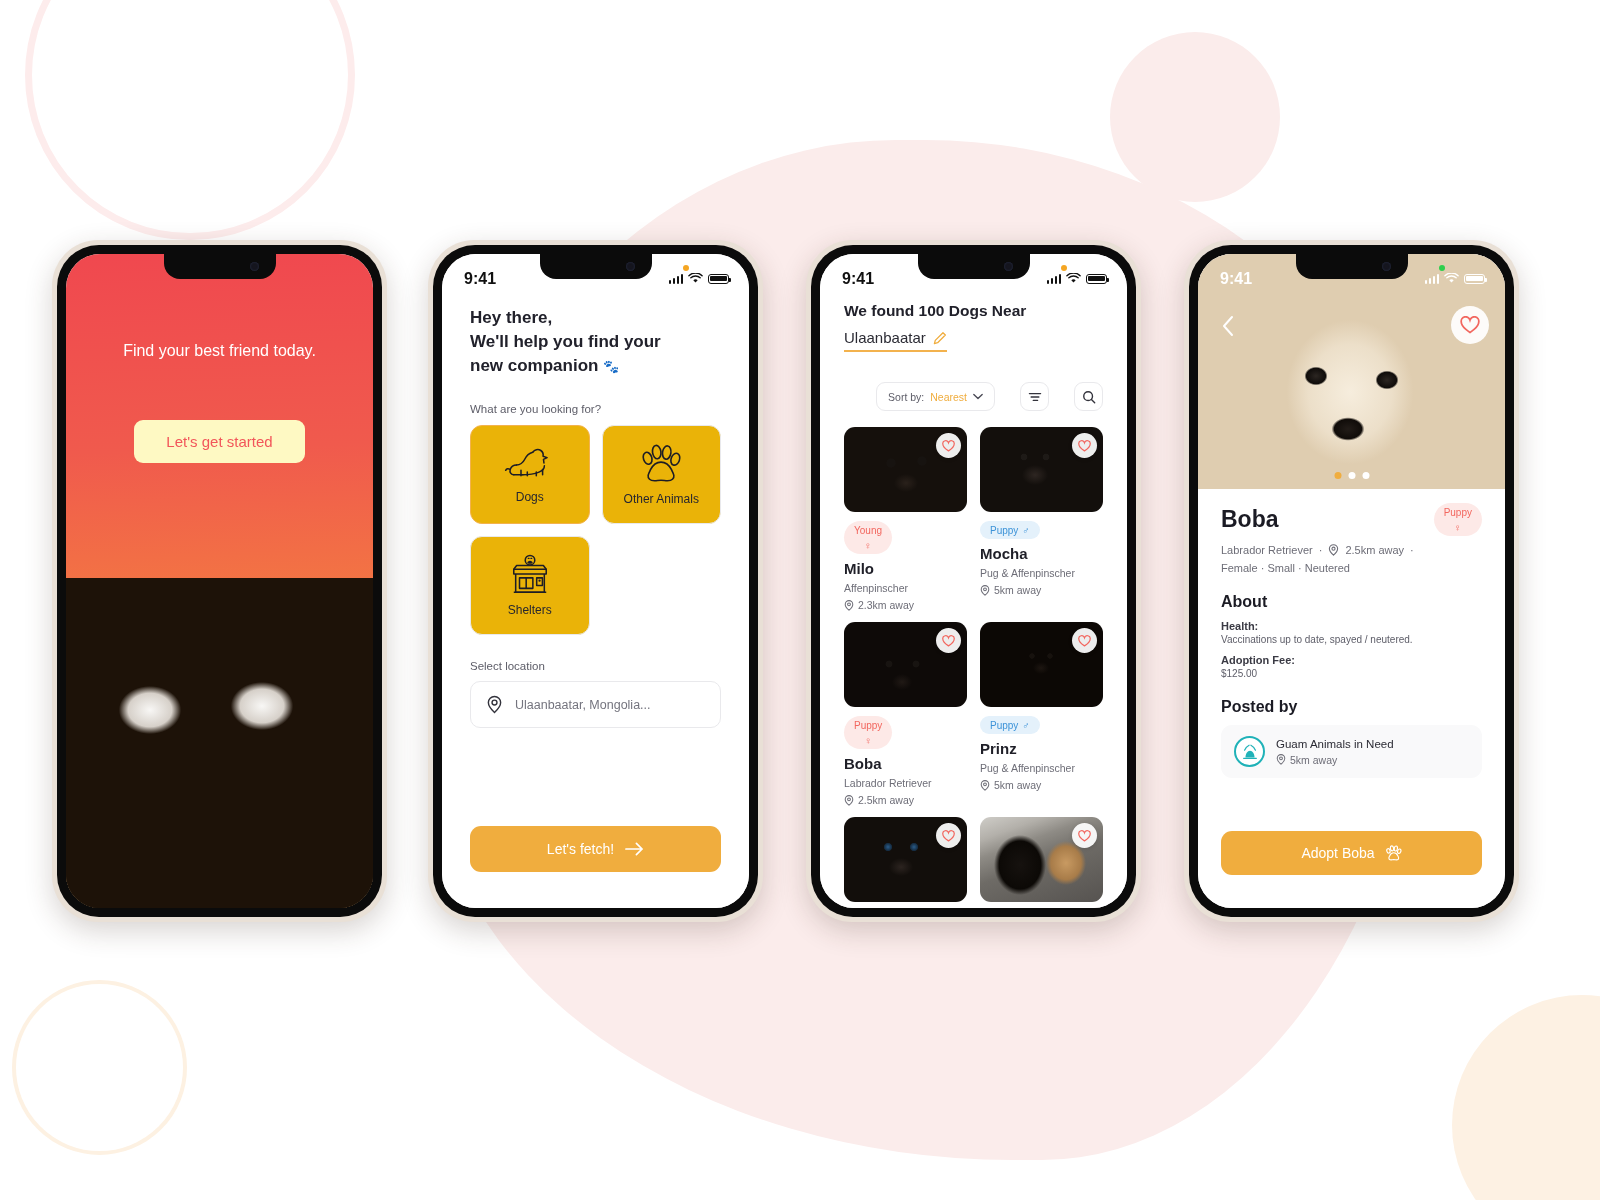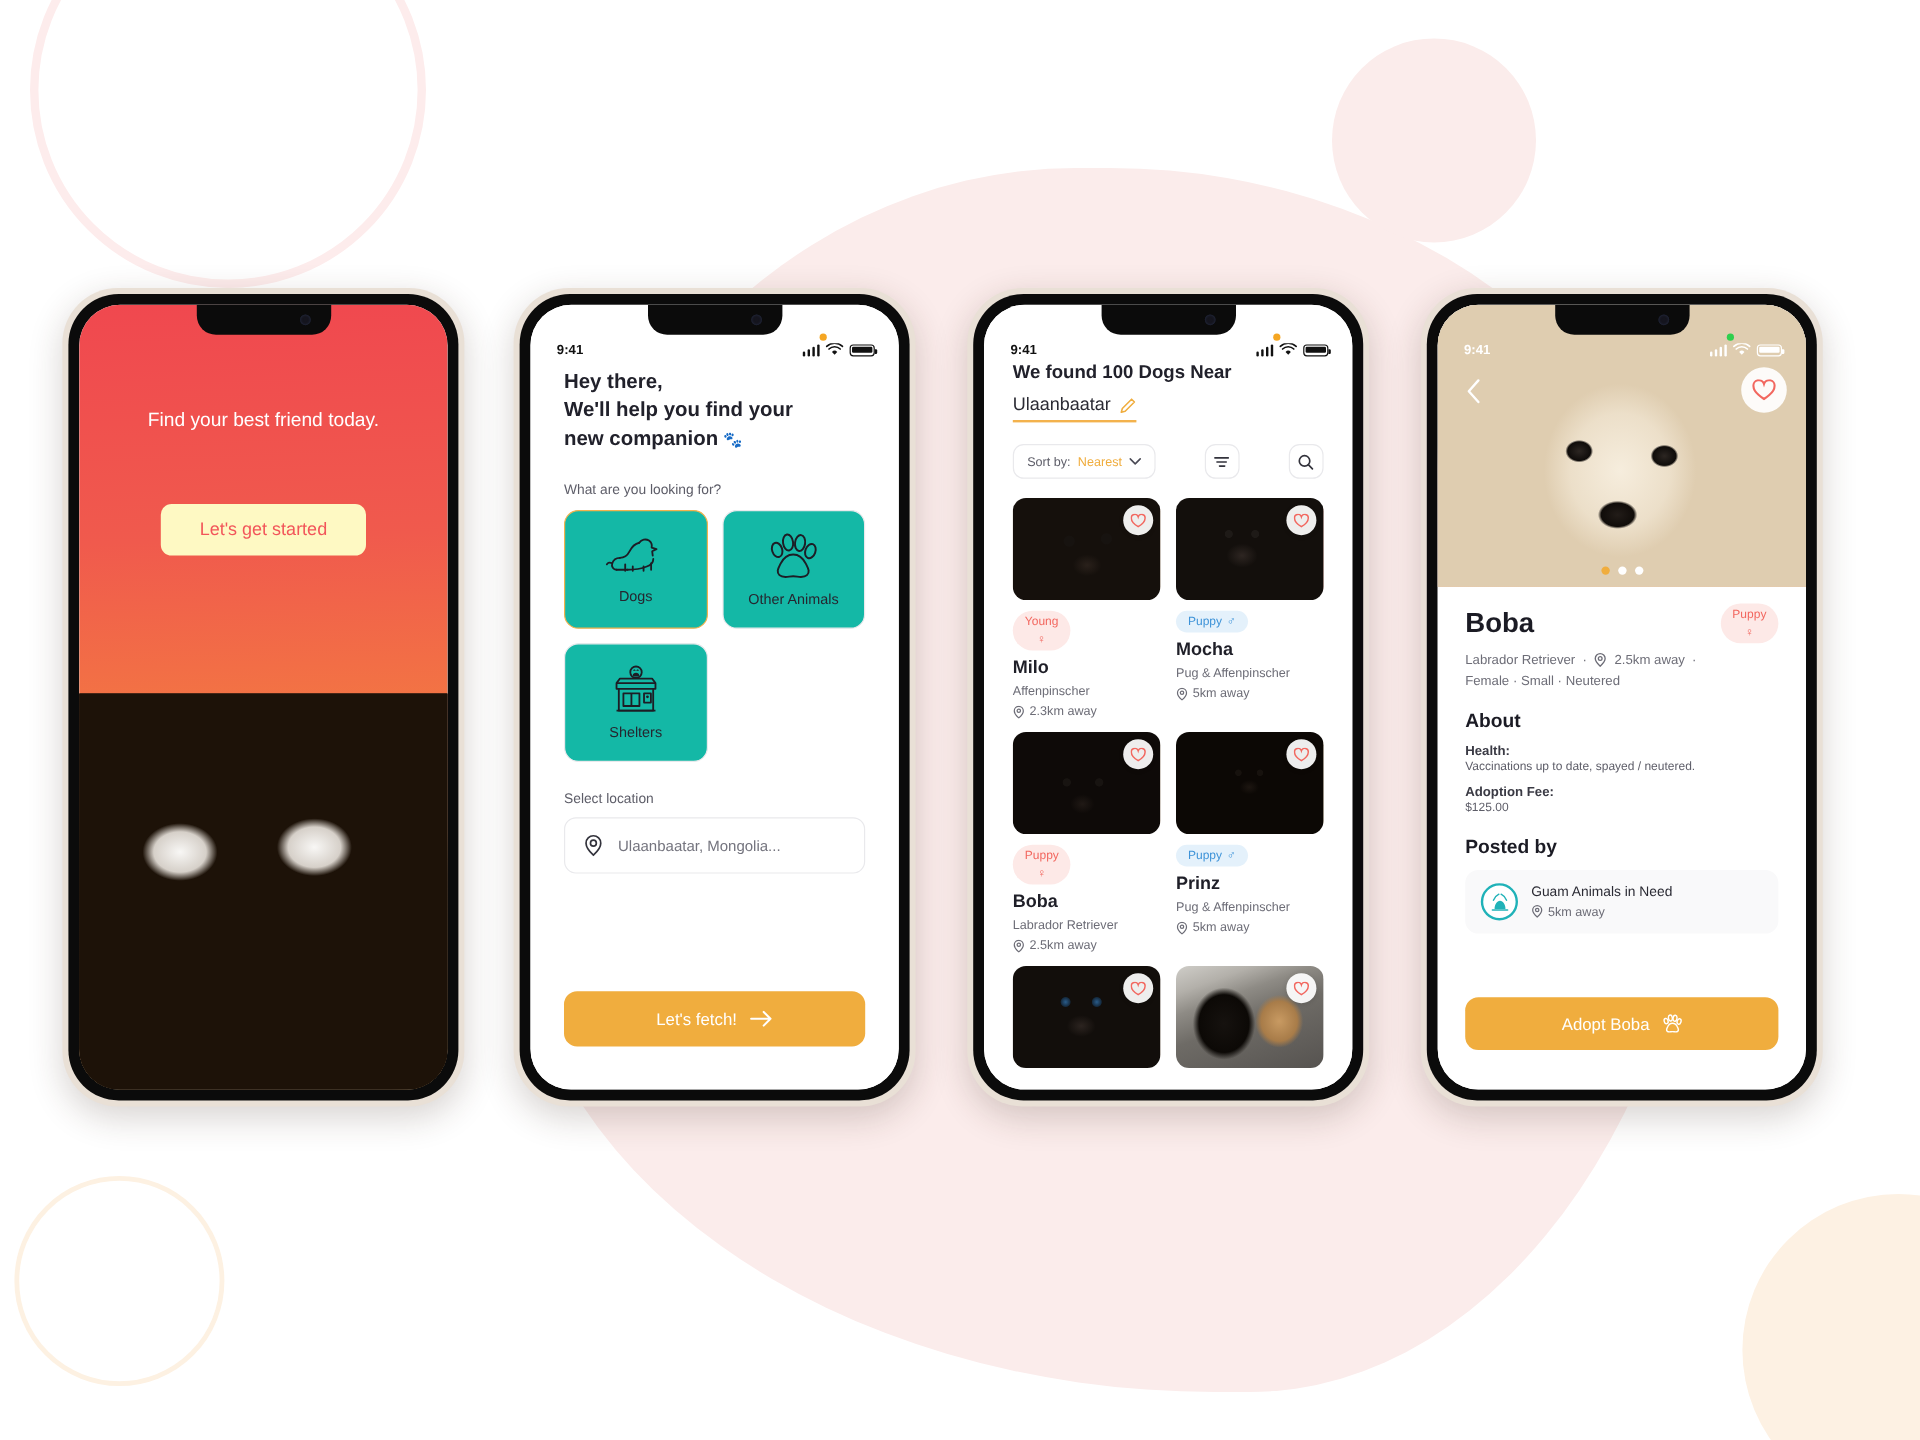--- a/index.html
+++ b/index.html
@@ -58,24 +58,24 @@
   }
 
   
   #p1{left:52px;top:240px;width:335px;height:682px;}
   #p2{left:428px;top:240px;width:335px;height:682px;}
   #p3{left:806px;top:240px;width:335px;height:682px;}
   #p4{left:1184px;top:240px;width:335px;height:682px;}
 
   
   .statusbar{
-    position:absolute;top:17px;left:0;right:0;height:32px;
+    position:absolute;top:4px;left:0;right:0;height:32px;
     display:flex;align-items:center;justify-content:space-between;
     padding:9px 20px 0 22px;z-index:30;
-    font-size:11px;font-weight:bold;color:#111;
+    font-size:16px;font-weight:bold;color:#111;
   }
   .statusbar.light{color:#fff;}
   .sb-right{display:flex;align-items:center;gap:5px;position:relative;}
   .sb-dot{position:absolute;right:40px;top:-8px;width:6px;height:6px;border-radius:50%;}
   .sb-dot.orange{background:#f5a623;}
   .sb-dot.green{background:#2fcf4d;}
   .bars{display:flex;align-items:flex-end;gap:1.5px;height:10px;}
   .bars i{display:block;width:2.5px;background:currentColor;border-radius:1px;}
   .bars i:nth-child(1){height:3.5px}.bars i:nth-child(2){height:5.5px}
   .bars i:nth-child(3){height:7.5px}.bars i:nth-child(4){height:10px}
@@ -120,21 +120,21 @@
 
   
   .s2{position:absolute;inset:0;background:#fff;padding:52px 28px 0;}
   .greet{font-size:17px;font-weight:bold;color:#21212b;line-height:1.42;}
   .greet .pawglyph{font-size:13px;letter-spacing:-2px;}
   .sublabel{font-size:11.5px;color:#5d5d68;margin-top:25px;}
   .opt-grid{display:grid;grid-template-columns:1fr 1fr;gap:12px;margin-top:10px;}
   .opt{
     border:1px solid #e9e9ec;border-radius:12px;
     height:99px;display:flex;flex-direction:column;
-    align-items:center;justify-content:center;gap:7px;cursor:pointer;background:#14b8a6;
+    align-items:center;justify-content:center;gap:7px;cursor:pointer;background:#eab308;
   }
   .opt.sel{border:1.6px solid #f3b24d;}
   .opt span.lbl{font-size:12px;color:#26262f;}
   .opt svg{display:block;}
   .loc-input{
     margin-top:9px;border:1px solid #e9e9ec;border-radius:10px;
     height:47px;display:flex;align-items:center;gap:12px;padding:0 15px;cursor:text;
   }
   .loc-input .ph{font-size:12.5px;color:#74747e;}
   .fetch-btn{
@@ -145,21 +145,21 @@
   }
 
   
   .s3{position:absolute;inset:0;background:#fff;padding:48px 24px 0;overflow:hidden;}
   .found-title{font-size:15.5px;font-weight:bold;color:#21212b;}
   .loc-edit{
     display:inline-flex;align-items:center;gap:7px;margin-top:9px;
     border-bottom:2px solid #f3b24d;padding-bottom:4px;cursor:pointer;
   }
   .loc-edit .txt{font-size:15px;color:#2b2b34;}
-  .toolbar{display:flex;gap:25px;justify-content:space-between;margin-top:18px;align-items:center;}
+  .toolbar{display:flex;gap:25px;justify-content:flex-end;margin-top:30px;align-items:center;}
   .sortpill{
     border:1px solid #e9e9ec;border-radius:9px;height:29px;
     display:flex;align-items:center;gap:6px;padding:0 11px;cursor:pointer;
   }
   .sortpill .k{font-size:10.5px;color:#5d5d68;}
   .sortpill .v{font-size:10.5px;color:#f0ad3e;}
   .iconbtn{
     width:29px;height:29px;border:1px solid #e9e9ec;border-radius:9px;
     display:flex;align-items:center;justify-content:center;cursor:pointer;background:#fff;
   }

